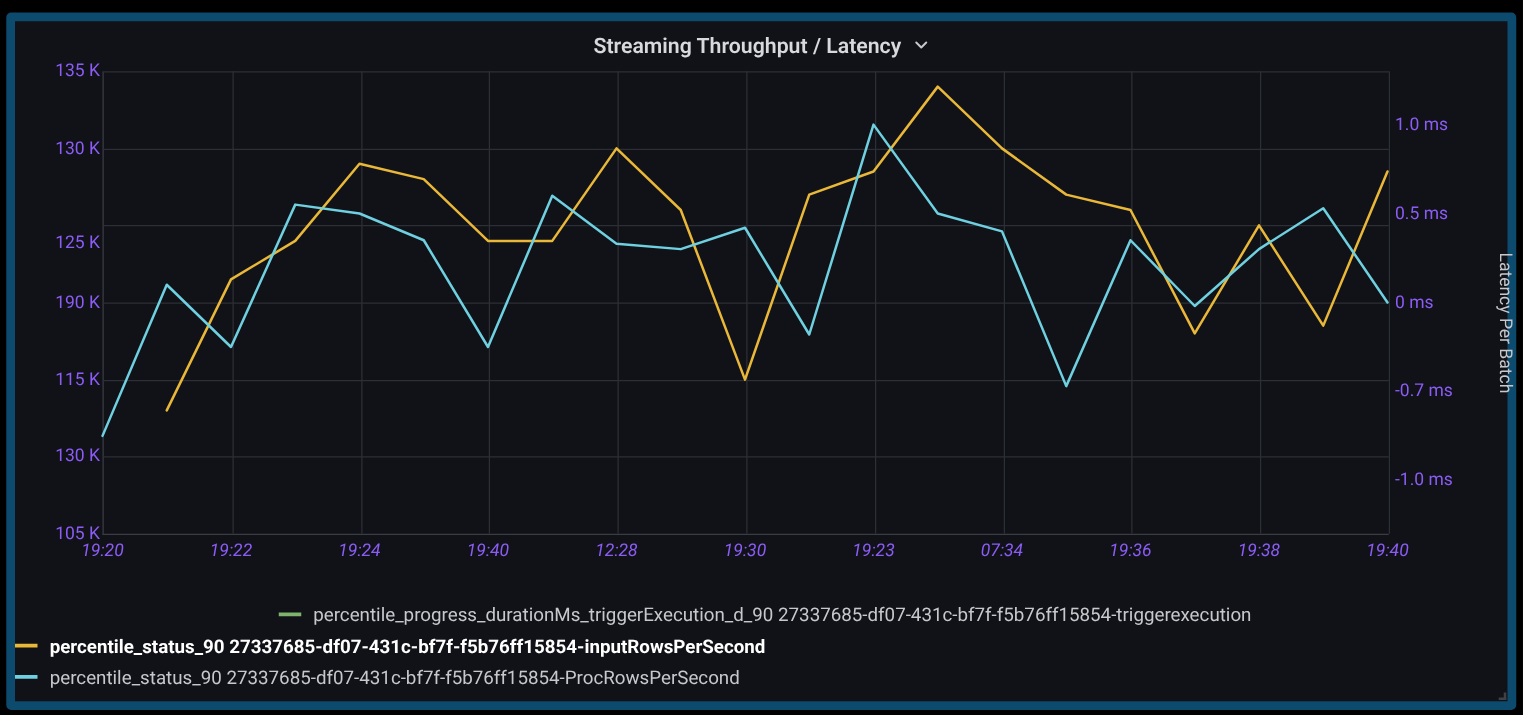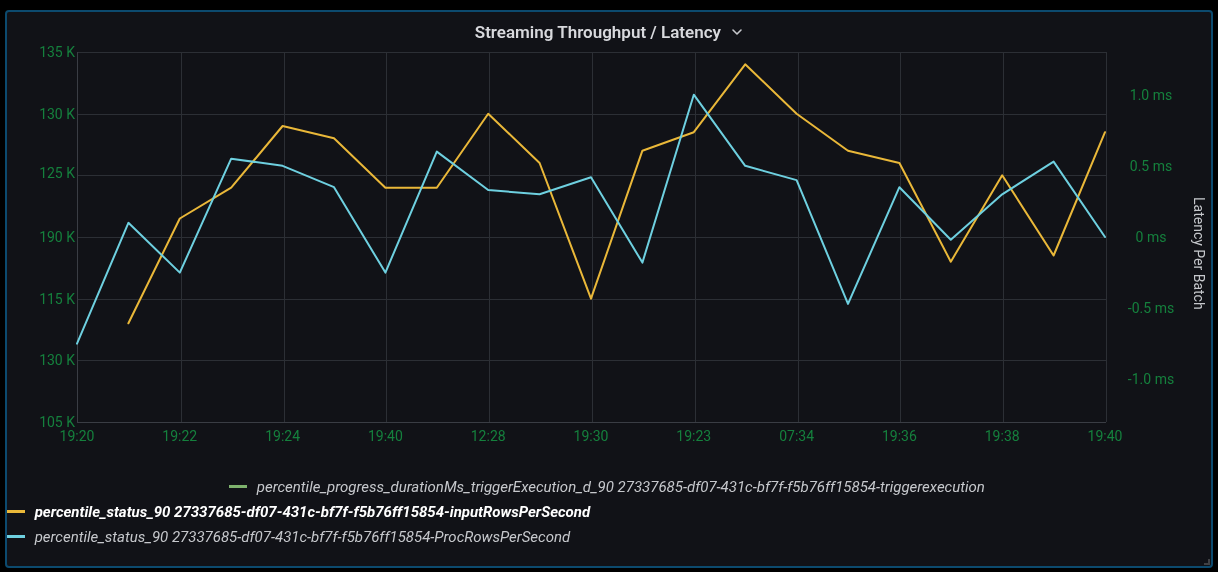--- a/index.html
+++ b/index.html
@@ -12,21 +12,21 @@
     color: #c8c9cb;
     overflow: hidden;
   }
   .panel {
     position: absolute;
     left: 5px;
     top: 10px;
     width: 1208px;
     height: 558px;
     background: #111217;
-    border: 2px solid #0c4a6e;
+    border: 7px solid #0c4a6e;
     border-radius: 4px;
     box-sizing: border-box;
   }
   .title-wrap {
     position: absolute;
     left: 0;
     top: 10px;
     width: 100%;
     text-align: center;
     font-size: 17px;
@@ -62,25 +62,25 @@
   .gridline-h, .gridline-v {
     position: absolute;
     background: #2c2f35;
   }
   .gridline-h { height: 1px; width: 100%; left:0; }
   .gridline-v { width: 1px; height: 100%; top:0; }
 
   .ylabel-left, .ylabel-right, .xlabel {
     position: absolute;
     font-size: 14px;
-    color: #15803d;
+    color: #8b5cf6;
   }
   .ylabel-left { right: 1134px; text-align: right; transform: translateY(-50%); width:60px; }
-  .ylabel-right { left: 1098px; text-align: center; transform: translateY(-50%); width:80px; }
-  .xlabel { top: 376px; transform: translateX(-50%); }
+  .ylabel-right { left: 1098px; text-align: left; transform: translateY(-50%); width:80px; }
+  .xlabel { top: 376px; transform: translateX(-50%); font-style: italic; }
 
   .y2-title {
     position: absolute;
     left: 1178px;
     top: 145px;
     font-size: 14px;
     color: #c6c8cc;
     writing-mode: vertical-rl;
     transform: translateY(0);
     white-space: nowrap;
@@ -96,21 +96,20 @@
   }
 
   .legend {
     position: absolute;
     left: 0;
     top: 462px;
     width: 1200px;
     font-size: 15px;
     color: #c6c8cc;
     line-height: 24px;
-    font-style: italic;
   }
   .legend-row {
     white-space: nowrap;
   }
   .legend-row1 { text-align: center; }
   .legend-swatch {
     display: inline-block;
     width: 18px;
     height: 3px;
     vertical-align: middle;
@@ -157,26 +156,26 @@
         </svg>
     </span>
   </div>
 
   <div class="plot">
 
     <div class="ylabel-left" style="top:370px"><span>105 K</span></div>
     <div class="ylabel-left" style="top:308.3px"><span>130 K</span></div>
     <div class="ylabel-left" style="top:246.7px"><span>115 K</span></div>
     <div class="ylabel-left" style="top:185px"><span>190 K</span></div>
-    <div class="ylabel-left" style="top:121px"><span>125 K</span></div>
+    <div class="ylabel-left" style="top:137px"><span>125 K</span></div>
     <div class="ylabel-left" style="top:61.7px"><span>130 K</span></div>
     <div class="ylabel-left" style="top:0px"><span>135 K</span></div>
 
     <div class="ylabel-right" style="top:327.3px"><span>-1.0 ms</span></div>
-    <div class="ylabel-right" style="top:256.2px"><span>-0.5 ms</span></div>
+    <div class="ylabel-right" style="top:256.2px"><span>-0.7 ms</span></div>
     <div class="ylabel-right" style="top:185px"><span>0 ms</span></div>
     <div class="ylabel-right" style="top:113.8px"><span>0.5 ms</span></div>
     <div class="ylabel-right" style="top:42.7px"><span>1.0 ms</span></div>
 
     <div class="y2-title">Latency Per Batch</div>
 
     <div class="xlabel" style="left:64px">19:20</div>
     <div class="xlabel" style="left:166.8px">19:22</div>
     <div class="xlabel" style="left:269.6px">19:24</div>
     <div class="xlabel" style="left:372.4px">19:40</div>

